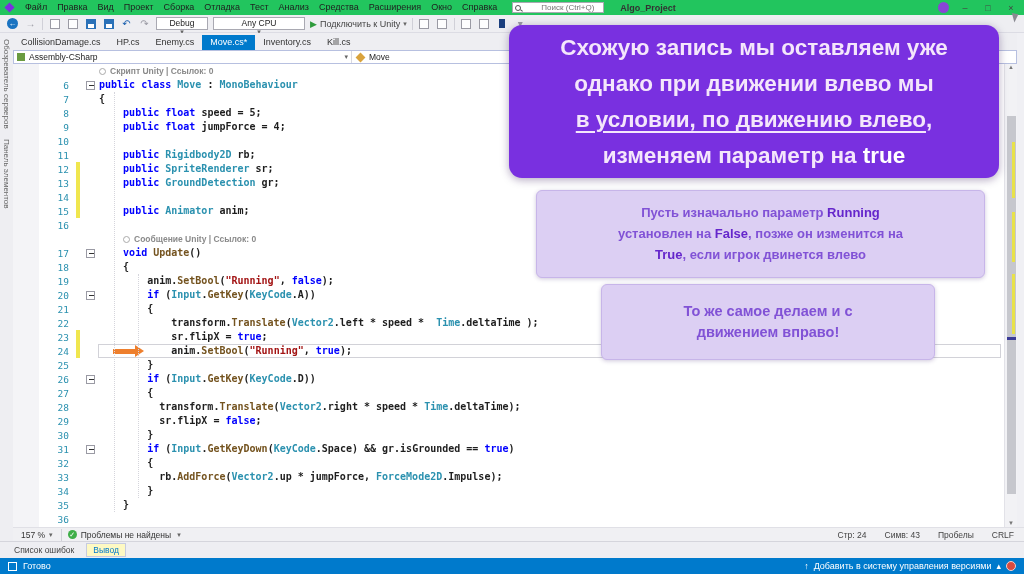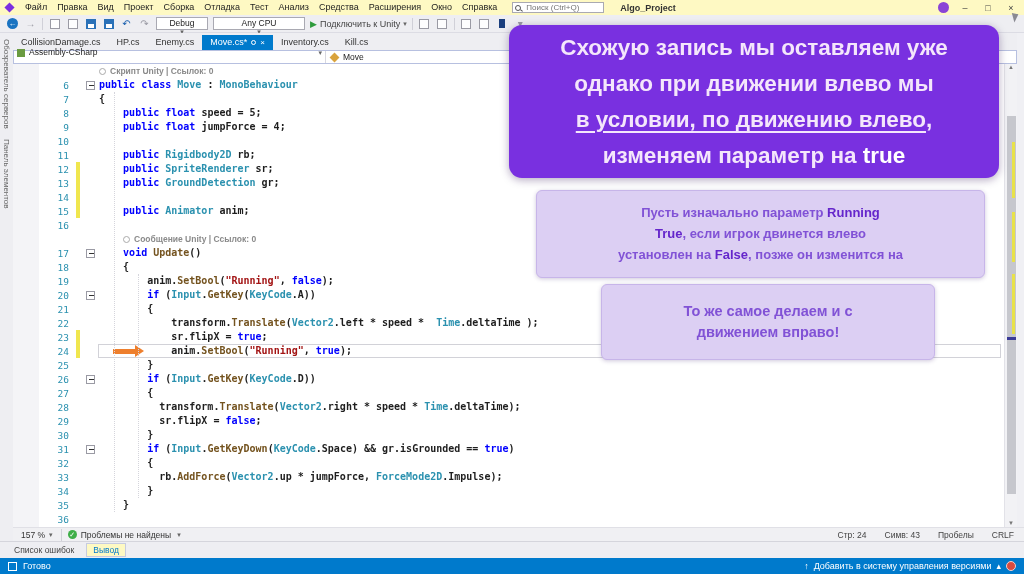--- a/index.html
+++ b/index.html
@@ -1,28 +1,28 @@
 <!DOCTYPE html>
 <html><head>
 <meta charset="utf-8">
 <style>
   * { box-sizing: border-box; margin:0; padding:0; }
   html,body { width:1024px; height:574px; overflow:hidden; }
   body { font-family:"Liberation Sans", sans-serif; background:#eeeef2; position:relative; }
 
   
   #titlebar { position:absolute; left:0; top:0; width:1024px; height:15px;
-    background:#fef9c3; display:flex; align-items:center; font-size:9px; color:#1e1e1e; }
+    background:#22c55e; display:flex; align-items:center; font-size:9px; color:#1e1e1e; }
   .vs-logo { width:9px; height:9px; background:#7b2fe0; transform:rotate(45deg) scale(.8);
     margin:0 6px 0 5px; flex:none; }
   .menu-item { padding:0 5px; line-height:15px; cursor:default; white-space:nowrap; }
   #search-box { margin-left:10px; width:92px; height:11px; background:#fff;
     border:1px solid #a9a9b2; display:flex; align-items:center; }
   #search-box input { border:0; outline:0; width:74px; font-size:8px; color:#777;
-    font-family:"Liberation Sans",sans-serif; background:transparent; padding-left:5px; }
+    font-family:"Liberation Sans",sans-serif; background:transparent; padding-left:20px; }
   .mag { width:6px; height:6px; border:1px solid #555; border-radius:50%; position:relative; margin-left:2px; flex:none;}
   .mag::after { content:""; position:absolute; width:3px; height:1px; background:#555;
     right:-3px; bottom:-1px; transform:rotate(40deg); }
   #win-title { margin-left:16px; font-weight:bold; font-size:9px; color:#333; }
   #tb-right { margin-left:auto; display:flex; align-items:center; gap:9px; padding-right:6px; }
   .avatar { width:11px; height:11px; border-radius:50%; background:#8a45d6; }
   .winbtn { font-size:9px; color:#444; width:14px; text-align:center; cursor:default; }
 
   
   #toolbar { position:absolute; left:0; top:15px; width:1024px; height:18px;
@@ -47,29 +47,29 @@
 
   
   #side-strip { position:absolute; left:0; top:33px; width:13px; height:508px; background:#eeeef2; }
   .vtab { writing-mode:vertical-rl; font-size:8px; color:#666; margin:6px 0 10px 2px; white-space:nowrap; }
 
   
   #tabsrow { position:absolute; left:13px; top:33px; width:1011px; height:17px;
     display:flex; align-items:flex-end; background:#eeeef2; font-size:9px; }
   .tab { padding:2px 8px 3px 8px; color:#333; display:flex; align-items:center; gap:4px;
     height:15px; white-space:nowrap; }
-  .tab.active { background:#007acc; color:#fff; }
+  .tab.active { background:#007acc; color:#fff;flex-direction:column; }
   .tab .pin { width:5px; height:5px; border:1px solid #fff; border-radius:50%; }
   .tab .x { font-size:8px; }
 
   
   #navbar { position:absolute; left:13px; top:50px; width:1004px; height:14px; background:#fff;
     border:1px solid #b7c0e0; display:flex; align-items:center; font-size:8.5px; color:#222; }
   .nav-half { display:flex; align-items:center; height:100%; }
-  #nav-left { width:312px; border-right:1px solid #d8d8e0; padding:6px 3px;align-items:flex-end; }
+  #nav-left { width:338px; border-right:1px solid #d8d8e0; padding:6px 3px; }
   #nav-right { flex:1; padding:0 3px; }
   .proj-ic { width:8px; height:8px; background:#6a9b41; margin-right:4px; flex:none; }
   .class-ic { width:7px; height:7px; background:#d9a33d; transform:rotate(45deg); margin:0 5px 0 2px; flex:none; }
   .nav-caret { margin-left:auto; font-size:7px; color:#666; }
 
   
   #editor { position:absolute; left:13px; top:64px; width:991px; height:463px; background:#fff;
     font-family:"DejaVu Sans Mono","Liberation Mono",monospace;
     background-image:linear-gradient(to right,#f4f4f7 0,#f4f4f7 26px,transparent 26px); }
   .crow { height:14px; display:flex; align-items:center; padding-left:26px; position:relative; }
@@ -532,19 +532,19 @@
 </div>
 
 <div id="co-main" class="callout">
     <div><span>Схожую запись мы оставляем уже</span></div>
     <div><span>однако при движении влево мы</span></div>
     <div><span class="u">в условии, по движению влево</span><span>,</span></div>
     <div><span>изменяем параметр на </span><span class="b">true</span></div>
   </div>
 <div id="co-2" class="callout callout-light">
     <div><span>Пусть изначально параметр </span><span class="b">Running</span></div>
+    <div><span>установлен на </span><span class="b">False</span><span>, позже он изменится на</span></div>
     <div><span class="b">True</span><span>, если игрок двинется влево</span></div>
-    <div><span>установлен на </span><span class="b">False</span><span>, позже он изменится на</span></div>
   </div>
 <div id="co-3" class="callout callout-light">
     <div><span>То же самое делаем и с</span></div>
     <div><span>движением вправо!</span></div>
   </div>
 
 </body></html>

